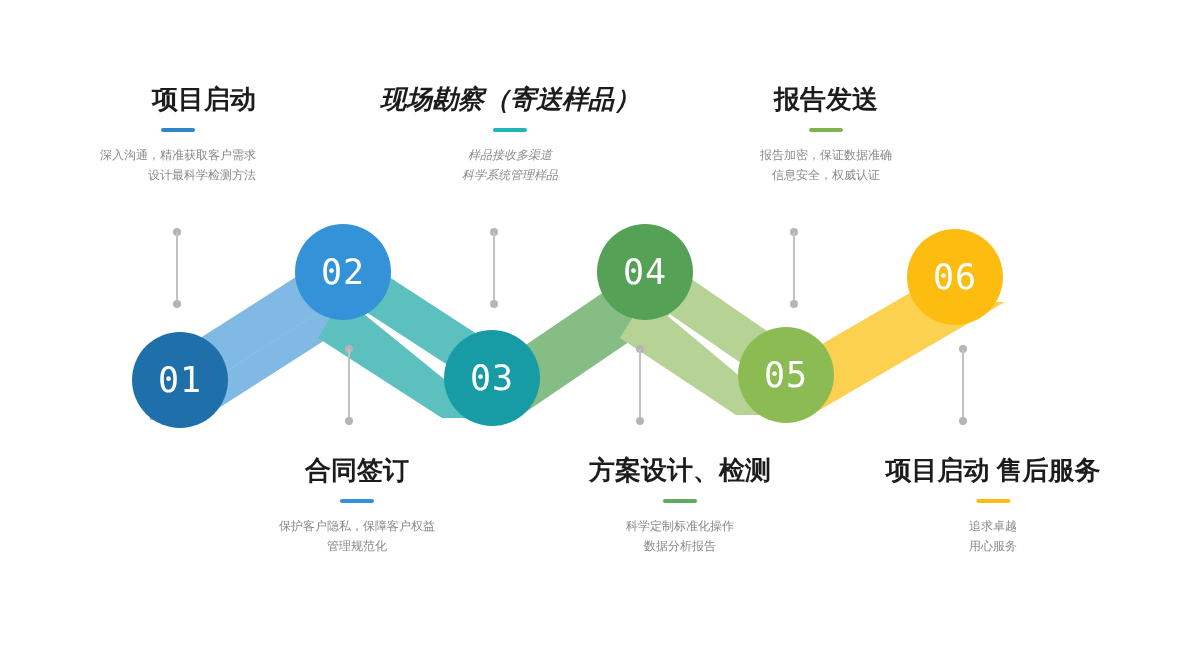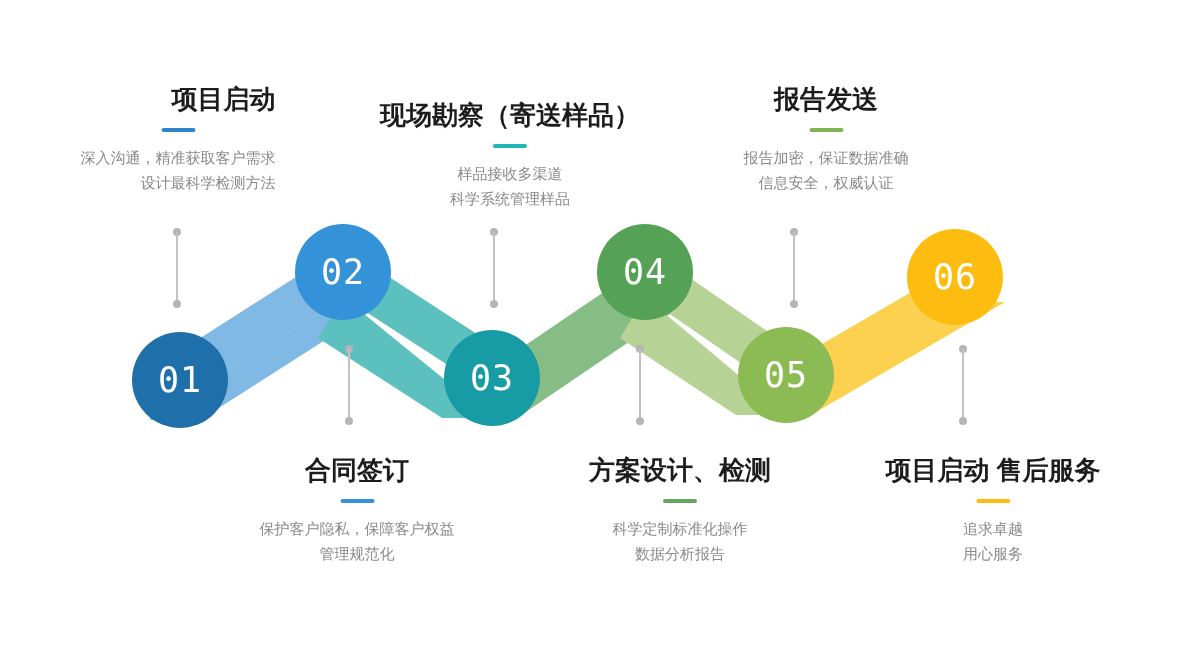--- a/index.html
+++ b/index.html
@@ -56,21 +56,21 @@
     white-space: nowrap;
     line-height: 1.2;
   }
   .caption .rule {
     width: 34px;
     height: 4px;
     border-radius: 2px;
     margin: 13px auto 14px auto;
   }
   .caption .desc {
-    font-size: 15px;
+    font-size: 12px;
     color: #8a8a8a;
     line-height: 1.65;
     white-space: nowrap;
   }
 
   
   .stem {
     position: absolute;
     width: 8px;
     transform: translateX(-50%);
@@ -178,21 +178,21 @@
     <span>06</span>
   </div>
 
   <div class="caption" style="left:178px; top:84px;text-align:right;">
     <div class="title">项目启动</div>
     <div class="rule" style="background:#2e86c8;"></div>
     <div class="desc">深入沟通，精准获取客户需求</div>
     <div class="desc">设计最科学检测方法</div>
   </div>
 
-  <div class="caption" style="left:510px; top:100px;">
+  <div class="caption" style="left:510px; top:84px;font-style:italic;">
     <div class="title">现场勘察（寄送样品）</div>
     <div class="rule" style="background:#1eb5b5;"></div>
     <div class="desc">样品接收多渠道</div>
     <div class="desc">科学系统管理样品</div>
   </div>
 
   <div class="caption" style="left:826px; top:84px;">
     <div class="title">报告发送</div>
     <div class="rule" style="background:#7fb451;"></div>
     <div class="desc">报告加密，保证数据准确</div>

